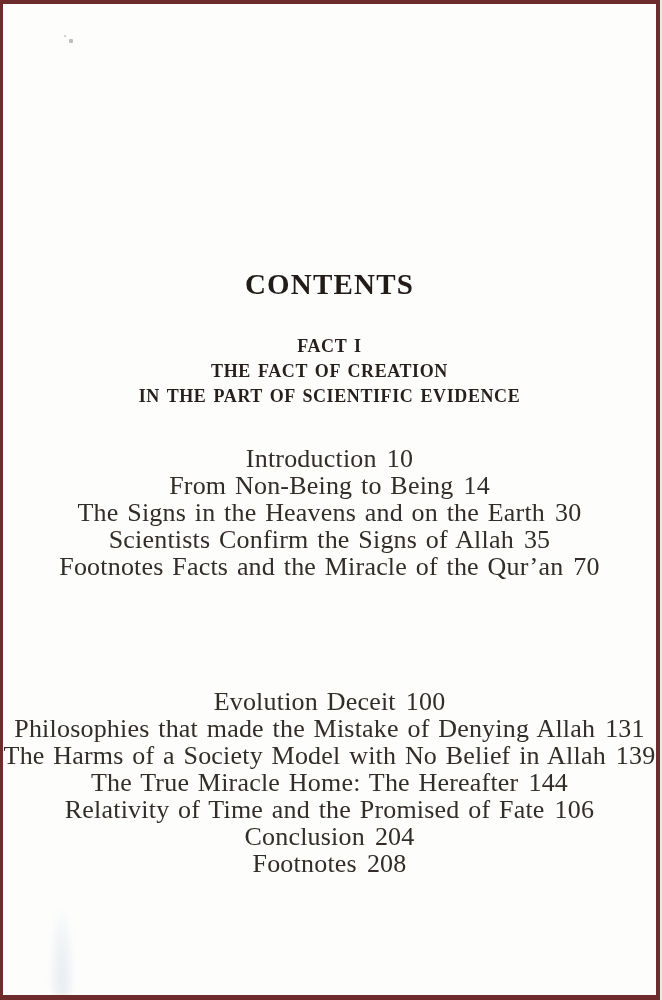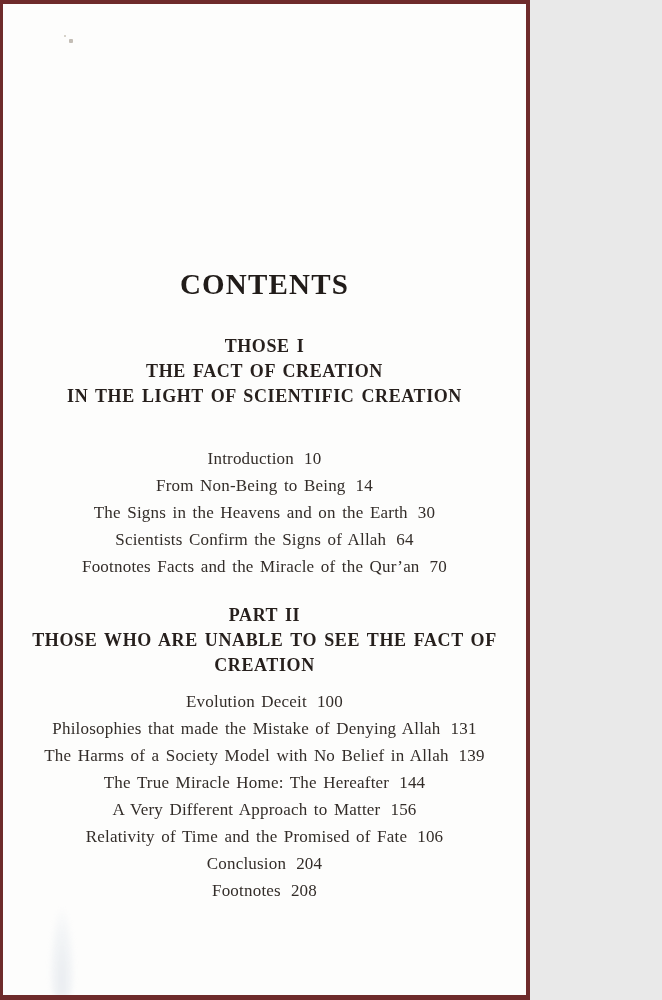--- a/index.html
+++ b/index.html
@@ -2,21 +2,21 @@
 <html><head>
 <meta charset="utf-8">
 <style>
   html, body {
     margin: 0;
     padding: 0;
     background: #e9e9e9;
   }
   .scan {
     position: relative;
-    width: 530px;
+    width: 660px;
     height: 1000px;
     box-sizing: border-box;
     background: #fdfdfc;
     border-style: solid;
     border-color: #6e2b2b;
     border-width: 4px 4px 5px 3px;
     overflow: hidden;
     font-family: "Liberation Serif", serif;
     color: #332d29;
   }
@@ -37,21 +37,21 @@
     font-weight: bold;
     font-size: 18px;
     letter-spacing: 0.6px;
     word-spacing: 2px;
     line-height: 25px;
     color: #261f1c;
   }
   .part1-head { top: 330px; }
   .part2-head { top: 599px; }
   .entries {
-    font-size: 17px;
+    font-size: 26px;
     line-height: 27px;
     word-spacing: 2px;
     letter-spacing: 0.2px;
   }
   .part1-entries { top: 441px; }
   .part2-entries { top: 684px; }
   .pageno {
     margin-left: 10px;
   }
   .speck {
@@ -90,42 +90,37 @@
 
 <div class="scan">
 
   <div class="speck"></div>
   <div class="speck2"></div>
   <div class="smudge"></div>
 
   <div class="centered contents-title">CONTENTS</div>
 
   <div class="centered part-head part1-head">
-    <div>THOSE I</div>
+    <div>FACT I</div>
     <div>THE FACT OF CREATION</div>
-    <div>IN THE LIGHT OF SCIENTIFIC CREATION</div>
+    <div>IN THE PART OF SCIENTIFIC EVIDENCE</div>
   </div>
 
   <div class="centered entries part1-entries">
     <div><span>Introduction</span><span class="pageno">10</span></div>
     <div><span>From Non-Being to Being</span><span class="pageno">14</span></div>
     <div><span>The Signs in the Heavens and on the Earth</span><span class="pageno">30</span></div>
-    <div><span>Scientists Confirm the Signs of Allah</span><span class="pageno">64</span></div>
+    <div><span>Scientists Confirm the Signs of Allah</span><span class="pageno">35</span></div>
     <div><span>Footnotes Facts and the Miracle of the Qur’an</span><span class="pageno">70</span></div>
   </div>
 
-  <div class="centered part-head part2-head">
-    <div>PART II</div>
-    <div>THOSE WHO ARE UNABLE TO SEE THE FACT OF CREATION</div>
-  </div>
 
   <div class="centered entries part2-entries">
     <div><span>Evolution Deceit</span><span class="pageno">100</span></div>
     <div><span>Philosophies that made the Mistake of Denying Allah</span><span class="pageno">131</span></div>
     <div><span>The Harms of a Society Model with No Belief in Allah</span><span class="pageno">139</span></div>
     <div><span>The True Miracle Home: The Hereafter</span><span class="pageno">144</span></div>
-    <div><span>A Very Different Approach to Matter</span><span class="pageno">156</span></div>
     <div><span>Relativity of Time and the Promised of Fate</span><span class="pageno">106</span></div>
     <div><span>Conclusion</span><span class="pageno">204</span></div>
     <div><span>Footnotes</span><span class="pageno">208</span></div>
   </div>
 
 </div>
 
 </body></html>

